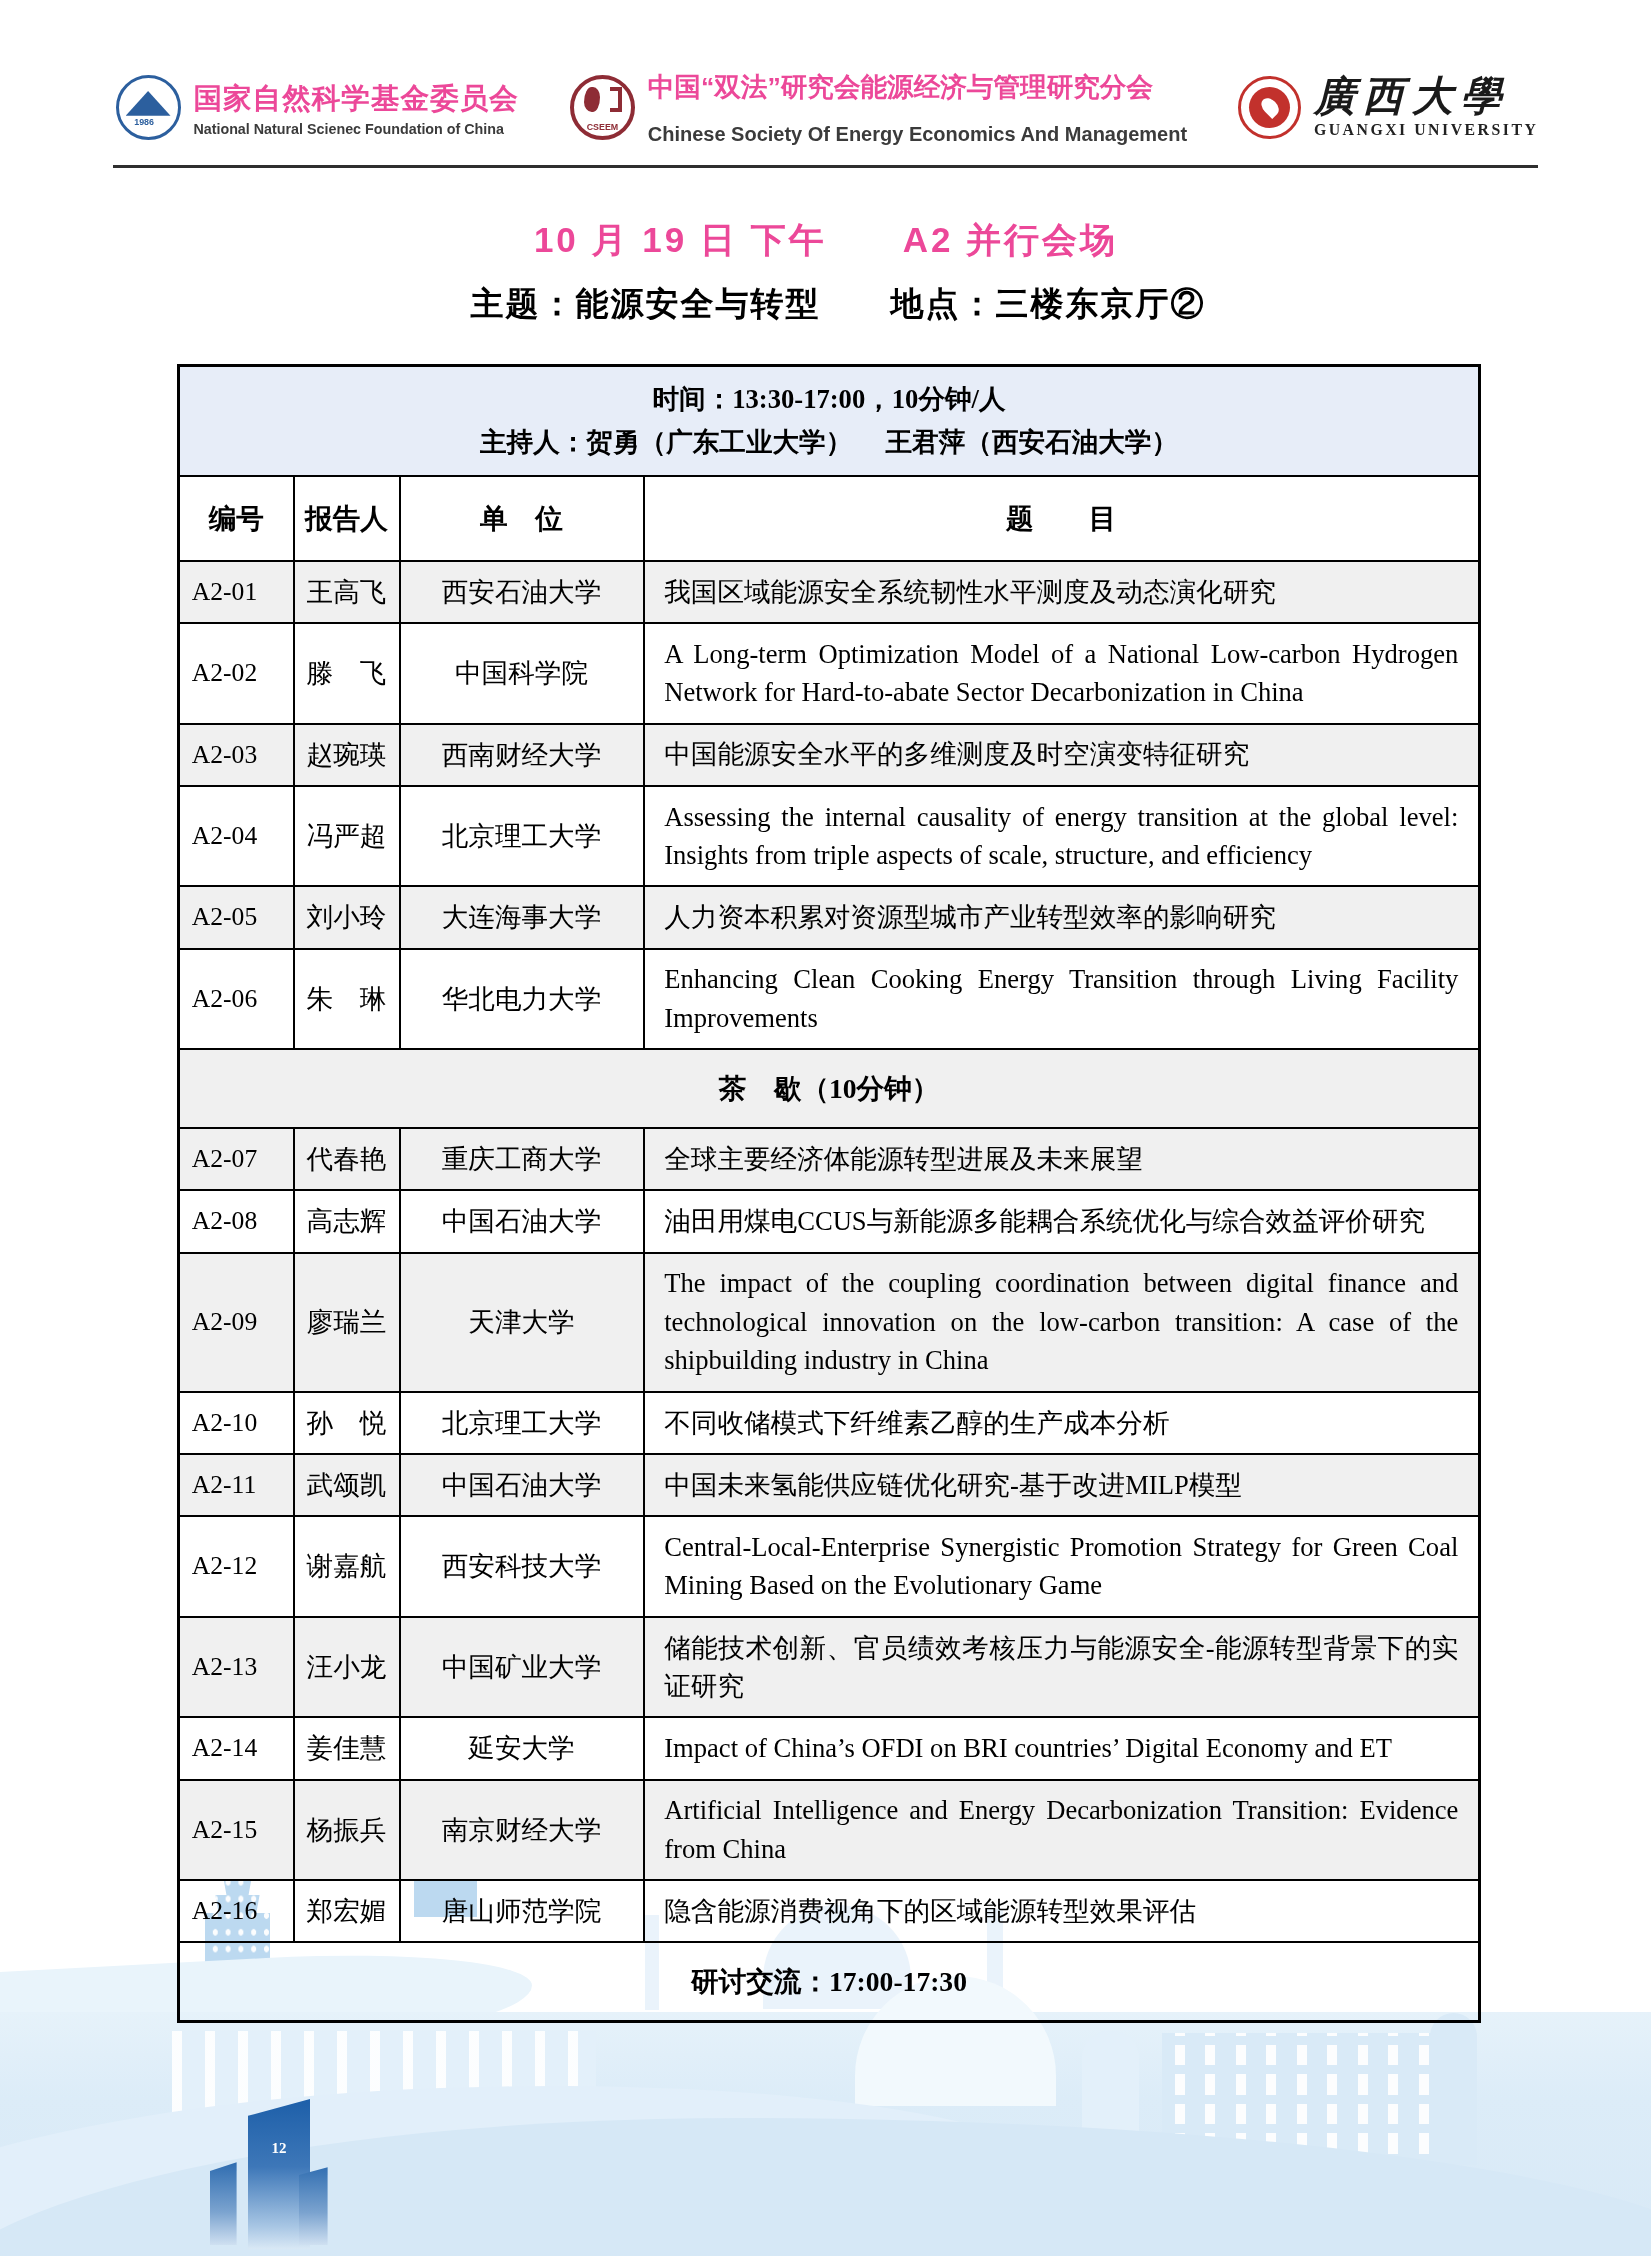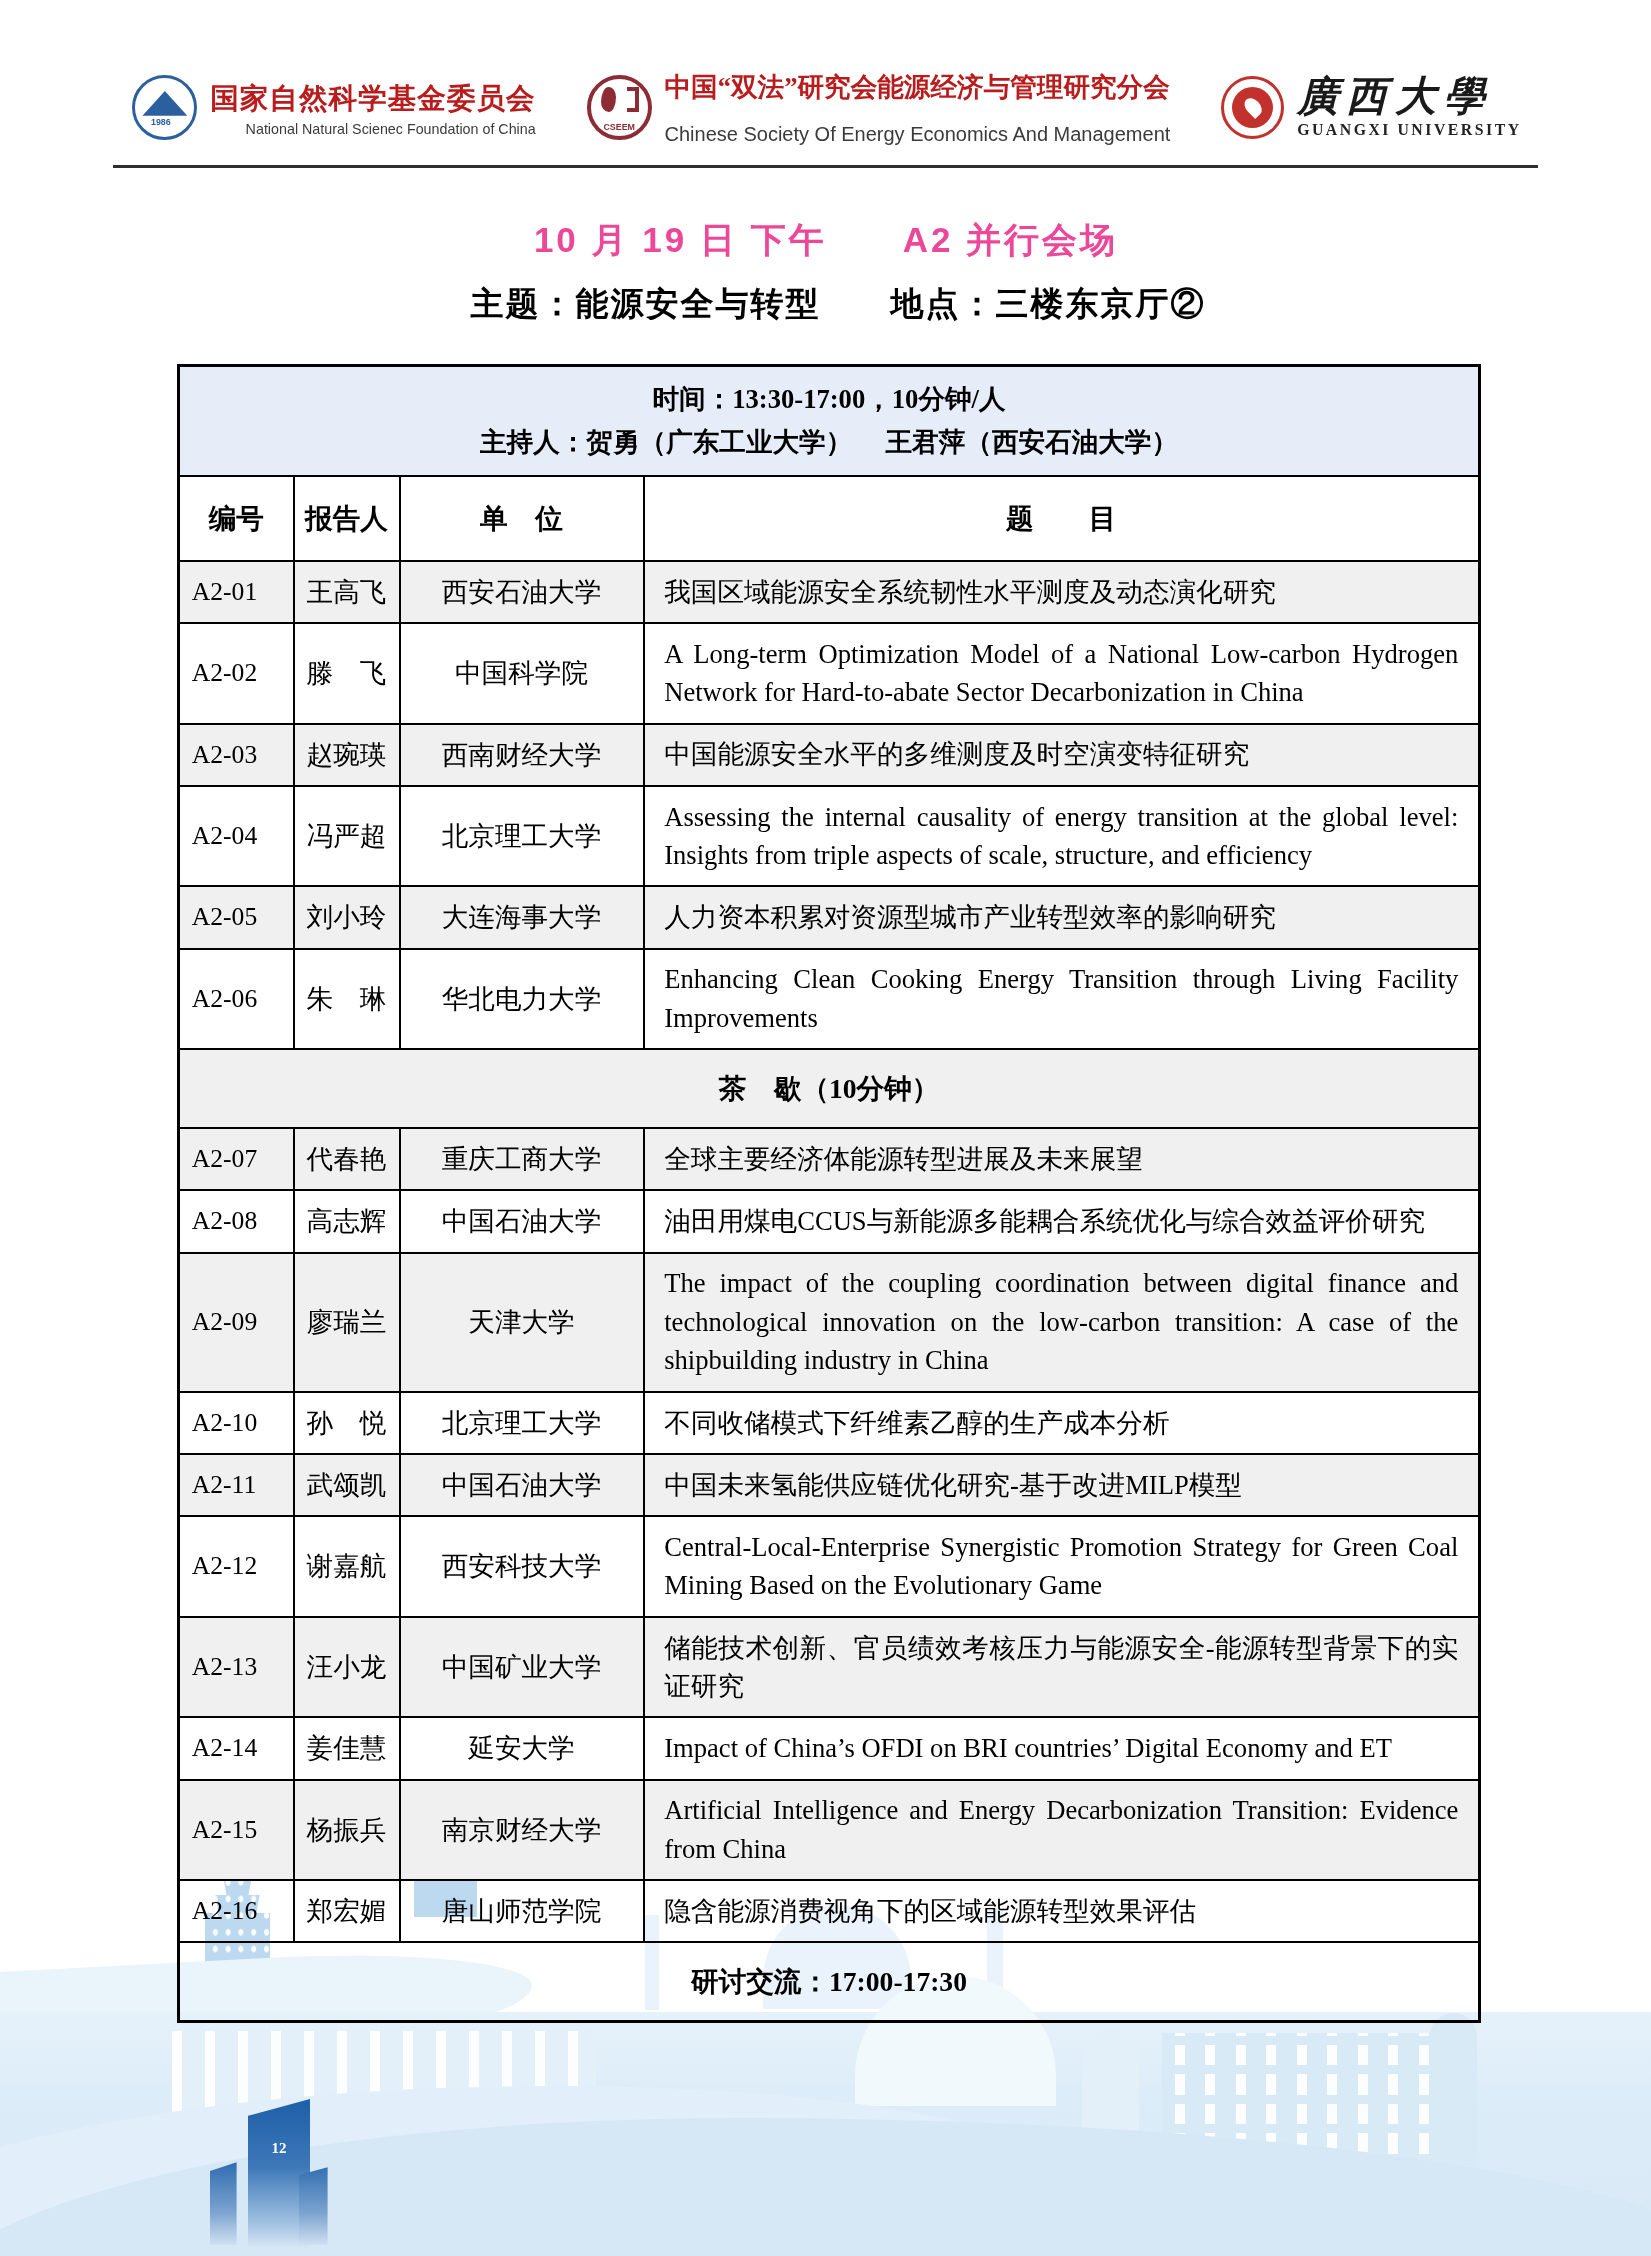--- a/index.html
+++ b/index.html
@@ -49,22 +49,22 @@
     font-family:Liberation Serif, serif;font-weight:bold;font-size:15px;color:#fff;}
   .pn-right{left:299px;bottom:11.8px;width:28.6px;height:81px;
     clip-path:polygon(0 10.8px,100% 3px,100% 100%,0 100%);
     background:linear-gradient(180deg,#2e6cb0 0%,#7ba3cf 60%,#cfe0f1 100%);}
 
   
   .logos{position:absolute;top:69px;left:108px;width:1438px;display:flex;
     justify-content:center;align-items:center;gap:51px;z-index:2;}
   .logo{display:flex;align-items:center;gap:12.8px;}
   .logo-text{display:flex;flex-direction:column;}
-  .logo-cn{font-family:Liberation Serif, serif;font-weight:bold;color:#b91c1c;}
-  .logo-en{font-family:"Liberation Sans",sans-serif;font-weight:normal;color:#3b3b3b;text-align:right;}
+  .logo-cn{font-family:Liberation Sans, sans-serif;font-weight:bold;color:#ec4899;}
+  .logo-en{font-family:"Liberation Sans",sans-serif;font-weight:bold;color:#3b3b3b;}
   .l1 .logo-cn{font-size:28.6px;letter-spacing:1px;}
   .l1 .logo-en{font-size:14.3px;margin-top:3px;}
   .l2 .logo-cn{font-size:26.6px;}
   .l2 .logo-en{font-size:20px;margin-top:18px;}
   .nsfc-seal{width:59px;height:59px;border:3px solid #2c5f9e;border-radius:50%;
     position:relative;background:#fff;flex:0 0 auto;}
   .nsfc-mountain{position:absolute;left:12%;top:22%;width:76%;height:42%;background:#2c5f9e;
     clip-path:polygon(0 100%,50% 0,100% 100%);}
   .nsfc-year{position:absolute;left:0;right:8px;top:66%;text-align:center;
     font-family:"Liberation Sans",sans-serif;font-size:8.9px;font-weight:bold;color:#2c5f9e;}

